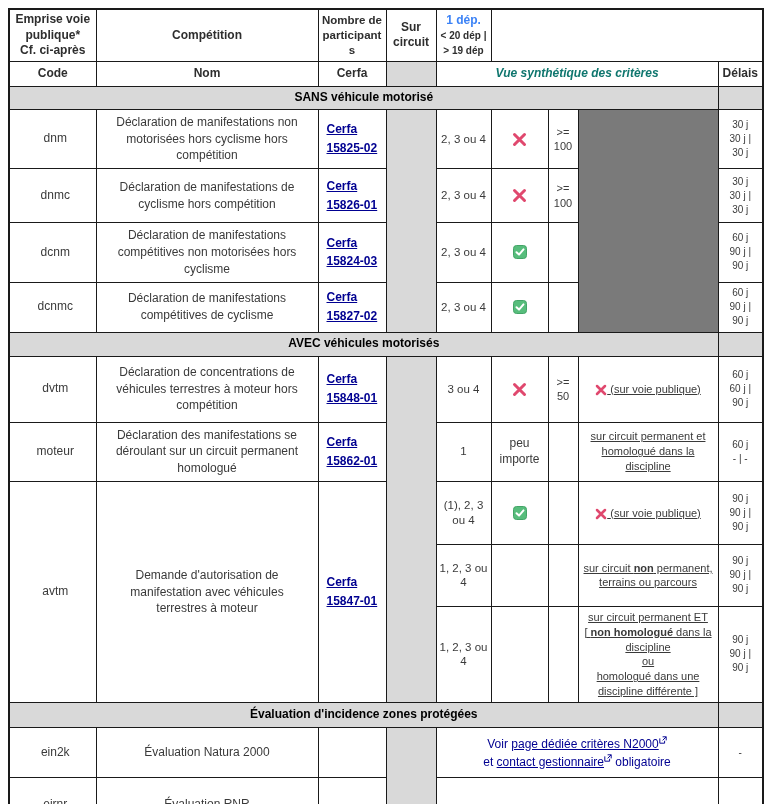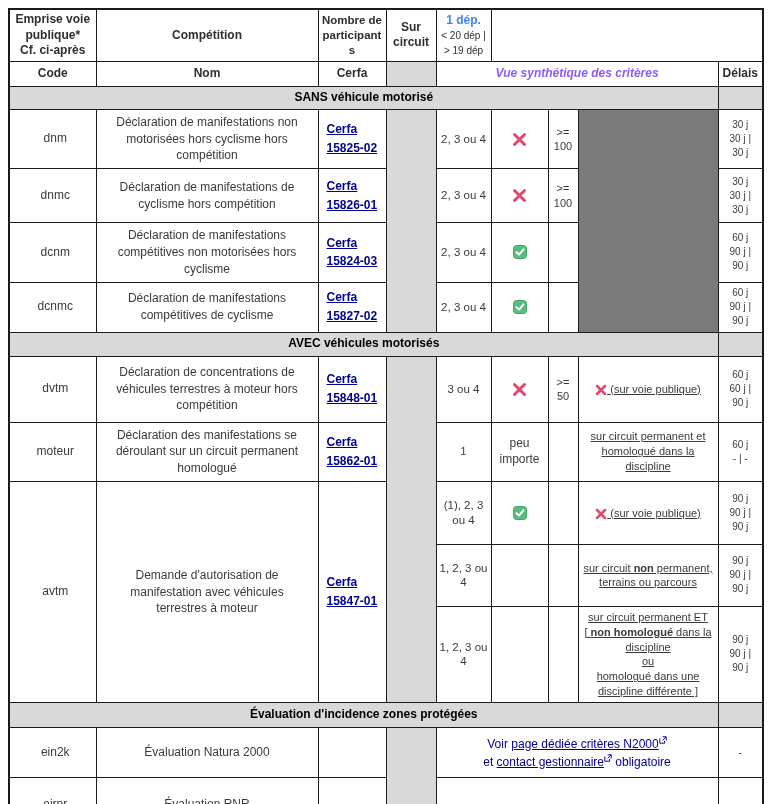--- a/index.html
+++ b/index.html
@@ -13,22 +13,22 @@
   
   .r-h1{height:52px}.r-h2{height:25px}.r-band1{height:23px}
   .r-dnm{height:56px}.r-dnmc{height:54px}.r-dcnm{height:52px}.r-dcnmc{height:50px}
   .r-band2{height:24px}.r-dvtm{height:66px}.r-dvtmcir{height:57px}
   .r-avtm1{height:63px}.r-avtm2{height:62px}.r-avtm3{height:78px}
   .r-band3{height:25px}.r-ein2k{height:50px}.r-eirnr{height:55px}
   
   .hdr{font-weight:bold;color:#2e2e2e;}
   .ml{white-space:pre-line;}
   .dep1{display:block;font-weight:bold;font-size:12px;color:#3b82f6;}
-  .dep2{display:block;font-weight:normal;font-size:10px;color:#2e2e2e;line-height:1.5;}
-  .vue{font-style:italic;font-weight:bold;color:#8b5cf6;}
+  .dep2{display:block;font-weight:bold;font-size:10px;color:#2e2e2e;line-height:1.5;}
+  .vue{font-style:italic;font-weight:bold;color:#0f766e;}
   .band td{background:#d9d9d9;font-weight:bold;color:#000000;}
   .gray{background:#d9d9d9;}
   .blocked{background:#7a7a7a;}
   .codecell{text-align:center;padding-left:8px;}
   .namecell{text-align:center;padding:4px 8px;line-height:1.4;}
   .cerfacell{text-align:left;padding-left:8px;}
   a.lnk{color:#000091;text-decoration:underline;cursor:pointer;}
   .cerfalink{font-weight:bold;display:inline-block;line-height:1.55;}
   .cerfalink span{display:block;}
   .emprise{font-size:11.5px;}

